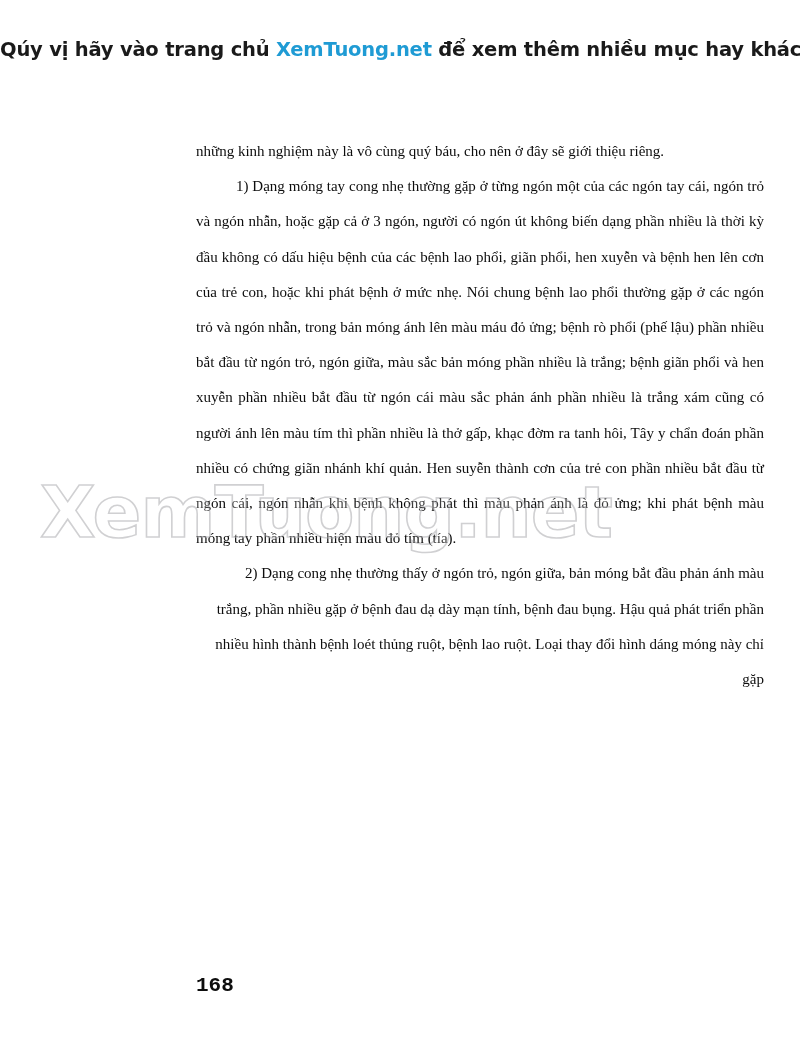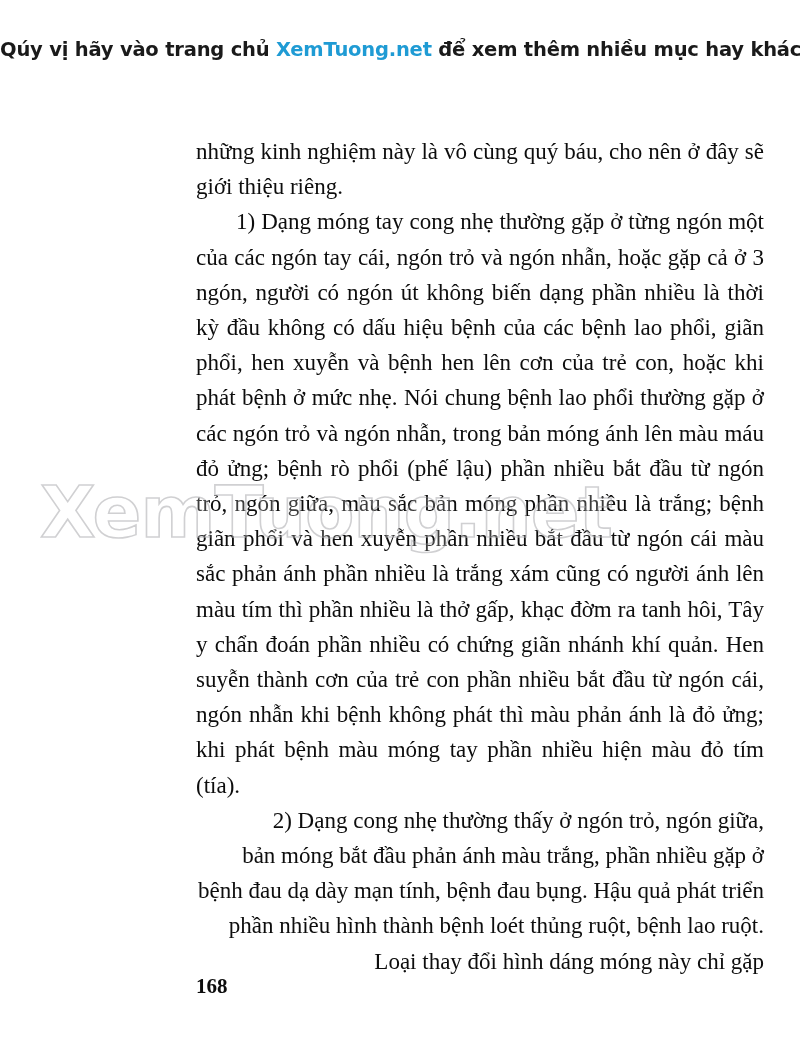--- a/index.html
+++ b/index.html
@@ -61,21 +61,21 @@
     z-index: 5;
   }
 
   
   .body-text {
     position: absolute;
     top: 134px;
     left: 196px;
     width: 568px;
     font-family: "Liberation Serif", serif;
-    font-size: 23px;
+    font-size: 15px;
     line-height: 35.2px;
     color: #0d0d0d;
     text-align: left;
     z-index: 2;
   }
   .body-text p {
     margin: 0;
     text-align: justify;
     text-justify: inter-word;
   }
@@ -84,21 +84,21 @@
   }
   .body-text p.last-noj {
     text-align: right;
   }
 
   
   .page-number {
     position: absolute;
     left: 196px;
     top: 974px;
-    font-family: Liberation Serif, serif;
+    font-family: Liberation Mono, monospace;
     font-size: 21px;
     font-weight: bold;
     color: #0d0d0d;
     z-index: 2;
   }
 </style>
 </head>
 <body>
 
 <div class="page">

